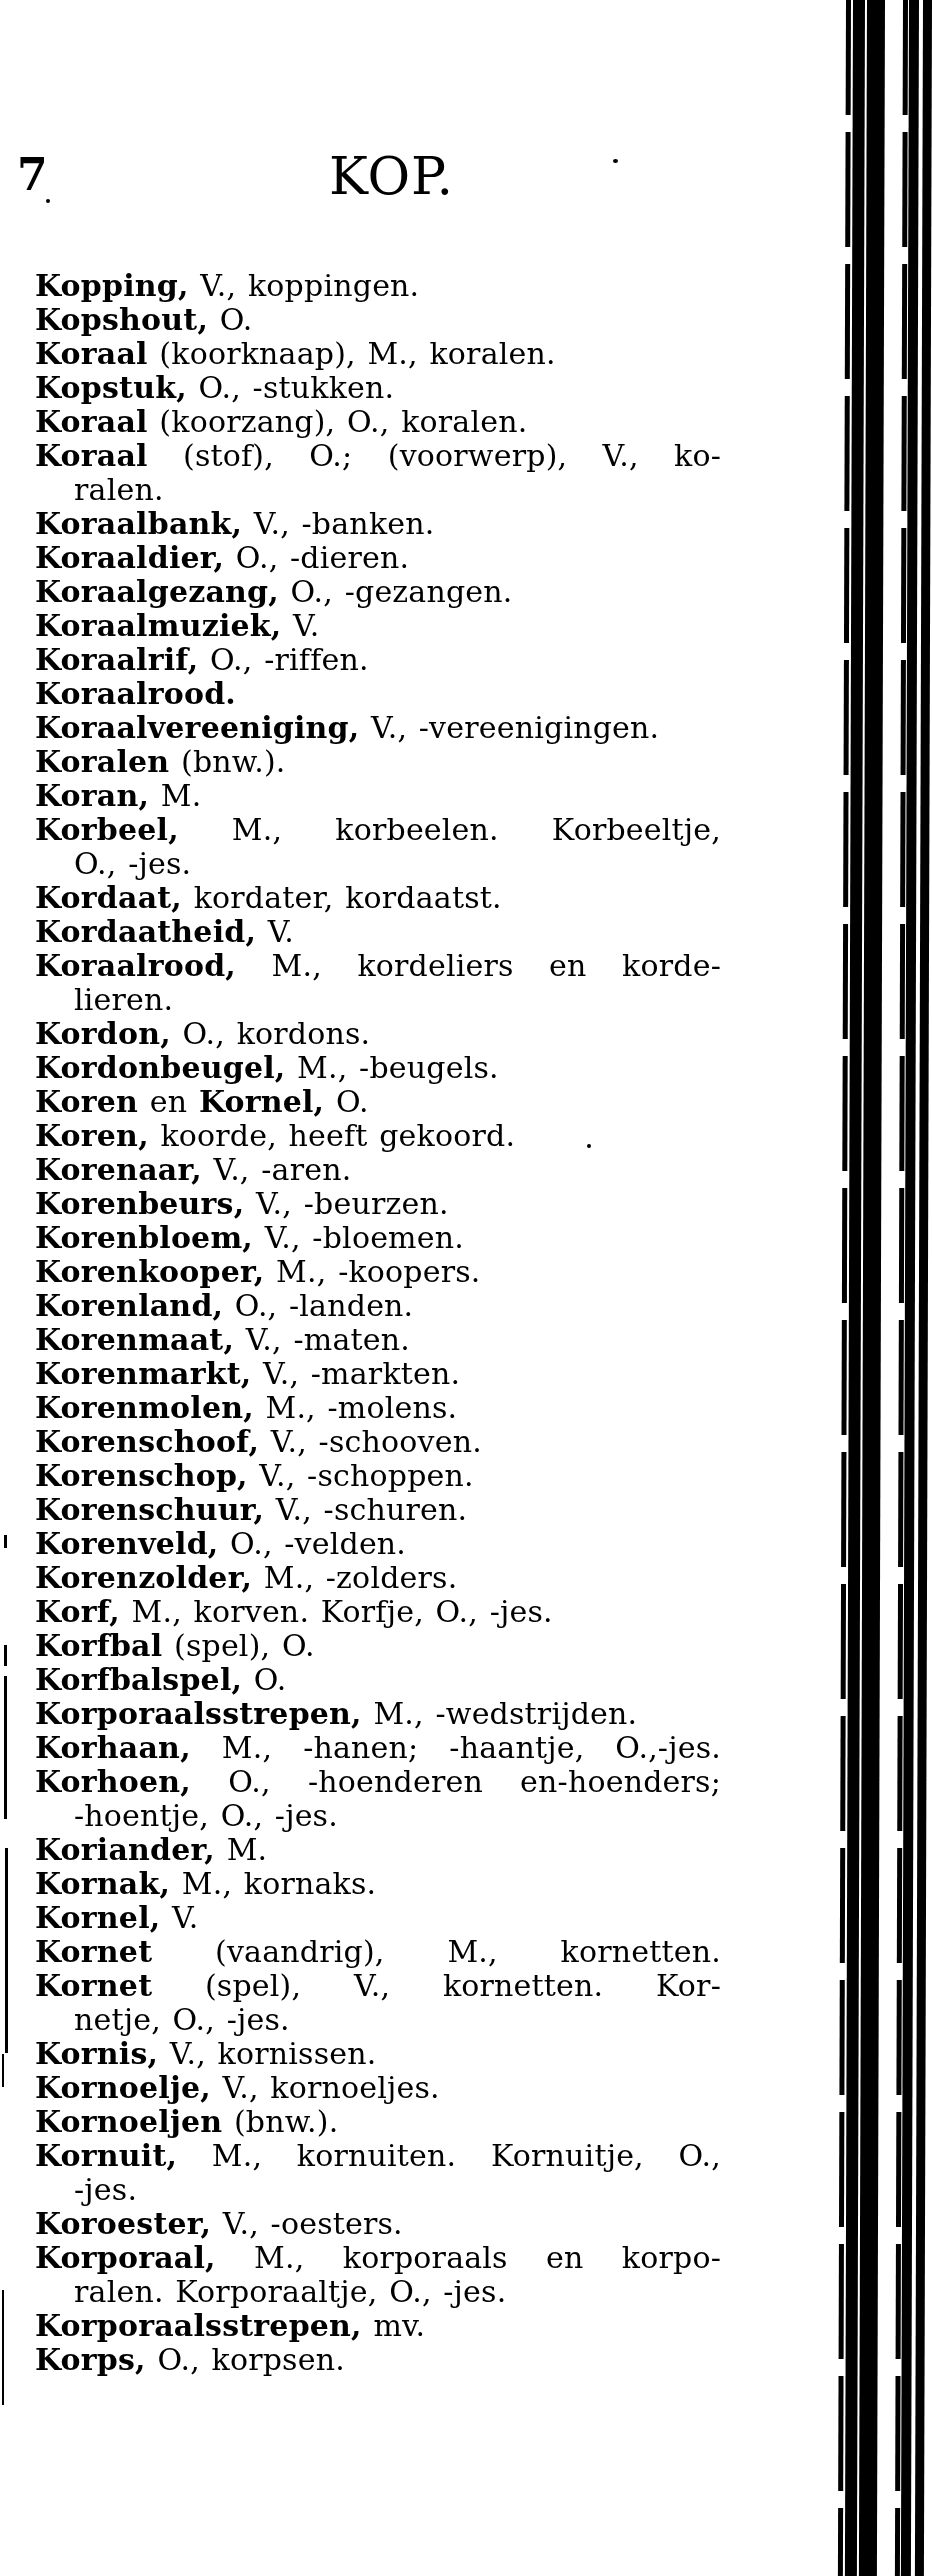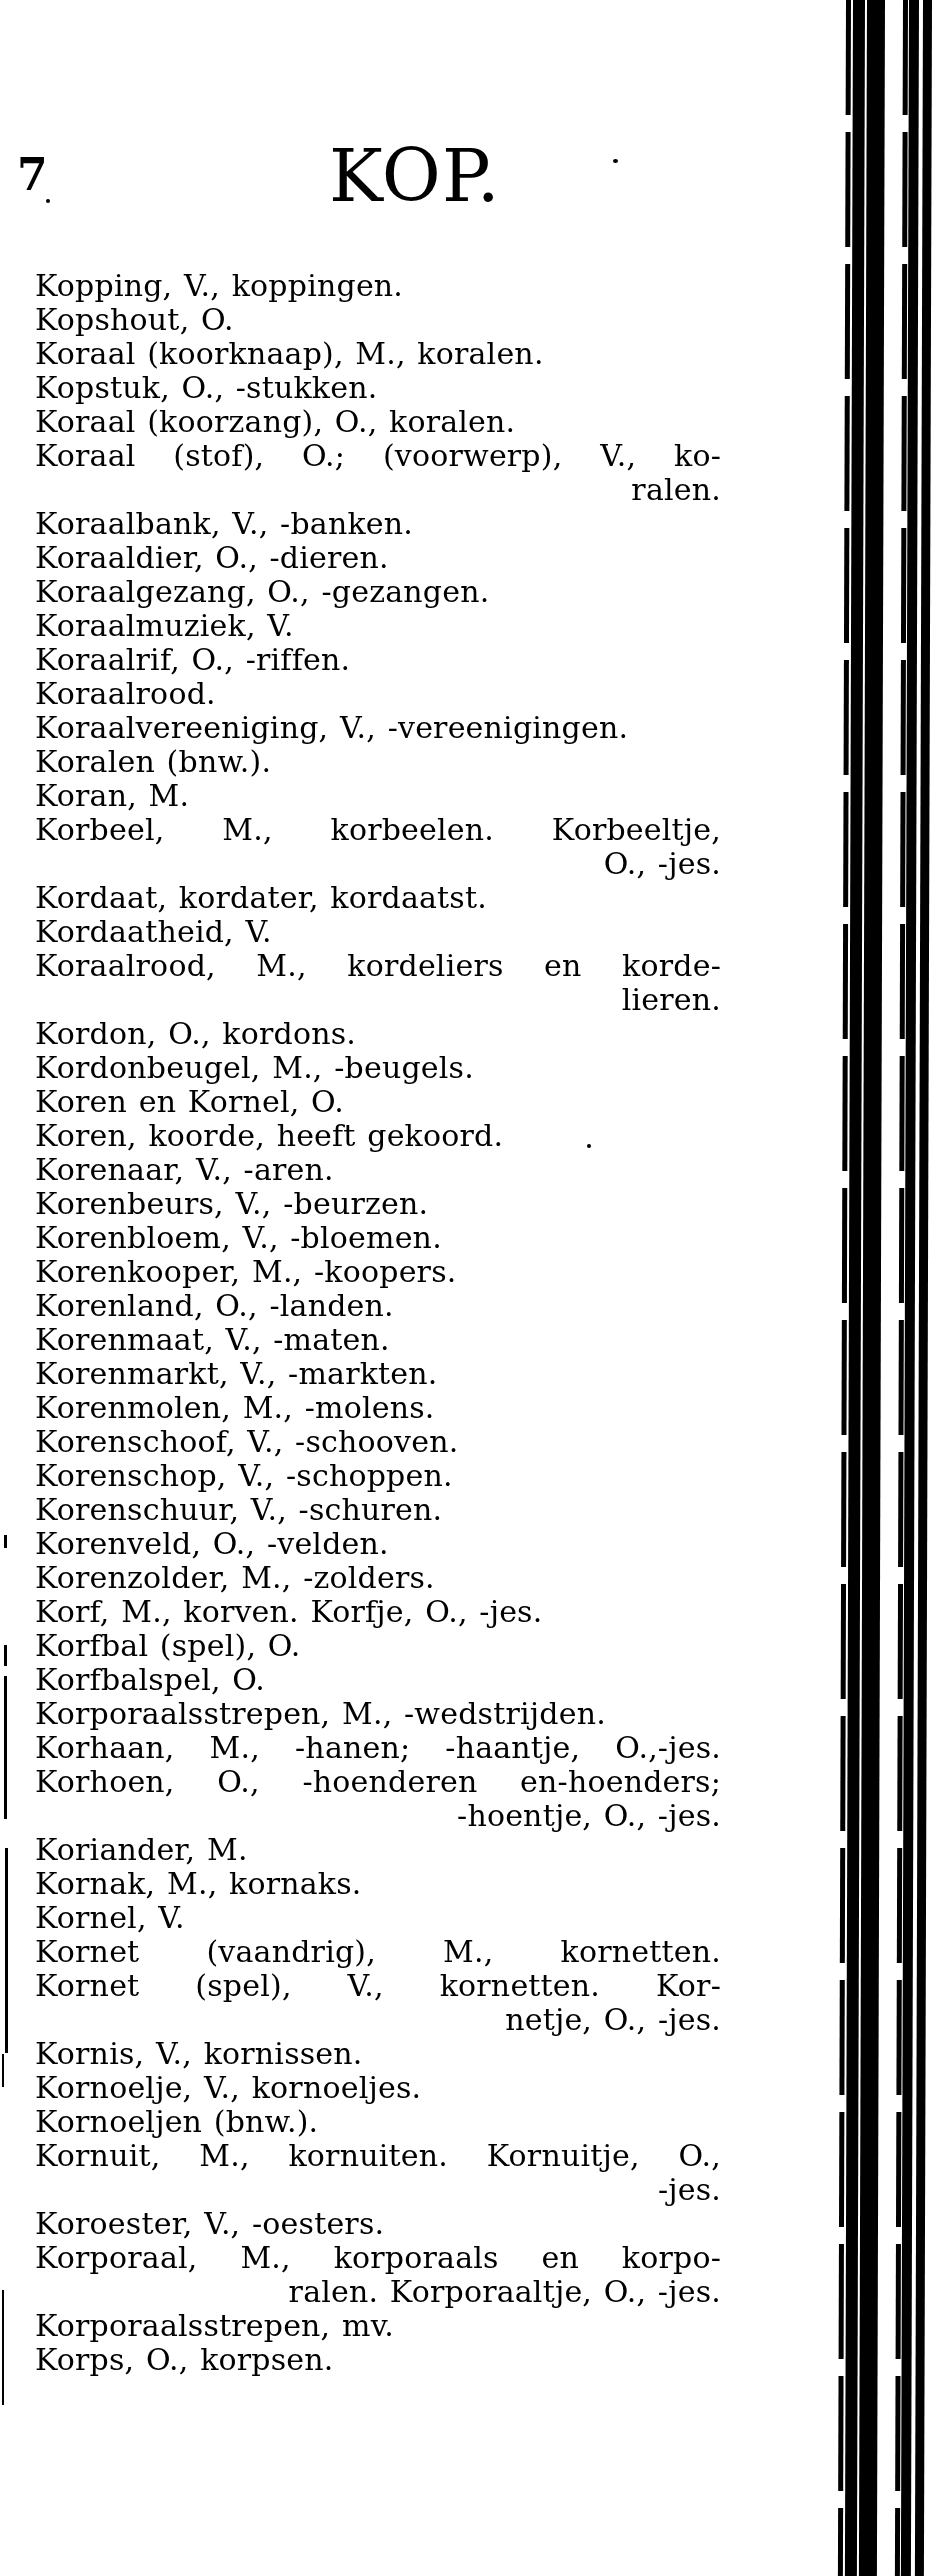--- a/index.html
+++ b/index.html
@@ -11,36 +11,36 @@
     color:#000;
     font-family:"DejaVu Serif", "Liberation Serif", serif;
     overflow:hidden;
   }
   .pagenum {
     position:absolute; left:17px; top:153px;
     font-size:44px; line-height:44px; font-weight:bold;
   }
   .header {
     position:absolute; left:329px; top:150px;
-    font-size:72px; line-height:52px; font-weight:normal;
+    font-size:52px; line-height:52px; font-weight:normal;
     letter-spacing:1px;
   }
   .entries {
     position:absolute; left:35px; top:269px; width:686px;
     font-size:30px; line-height:34px;
     word-spacing:1.9px; letter-spacing:0.2px;
   }
   .line { white-space:nowrap; }
-  .line.indent { padding-left:39px;text-align:right; }
+  .line.indent { padding-left:39px; }
   .line.justify {
     white-space:normal;
     text-align:justify;
     text-align-last:justify;
   }
-  .b { font-weight:normal; }
+  .b { font-weight:bold; }
 
   
   .bars { position:absolute; top:0; left:0; width:932px; height:2576px;
           transform:skewX(-0.18deg); transform-origin:top left; pointer-events:none; }
   .bar { position:absolute; top:0; height:2576px; background:#000; }
   .bar.broken {
     background:repeating-linear-gradient(180deg,
       #000 0px, #000 115px, rgba(0,0,0,0) 115px, rgba(0,0,0,0) 132px);
   }
   .bar1 { left:846px; width:4.8px; }

